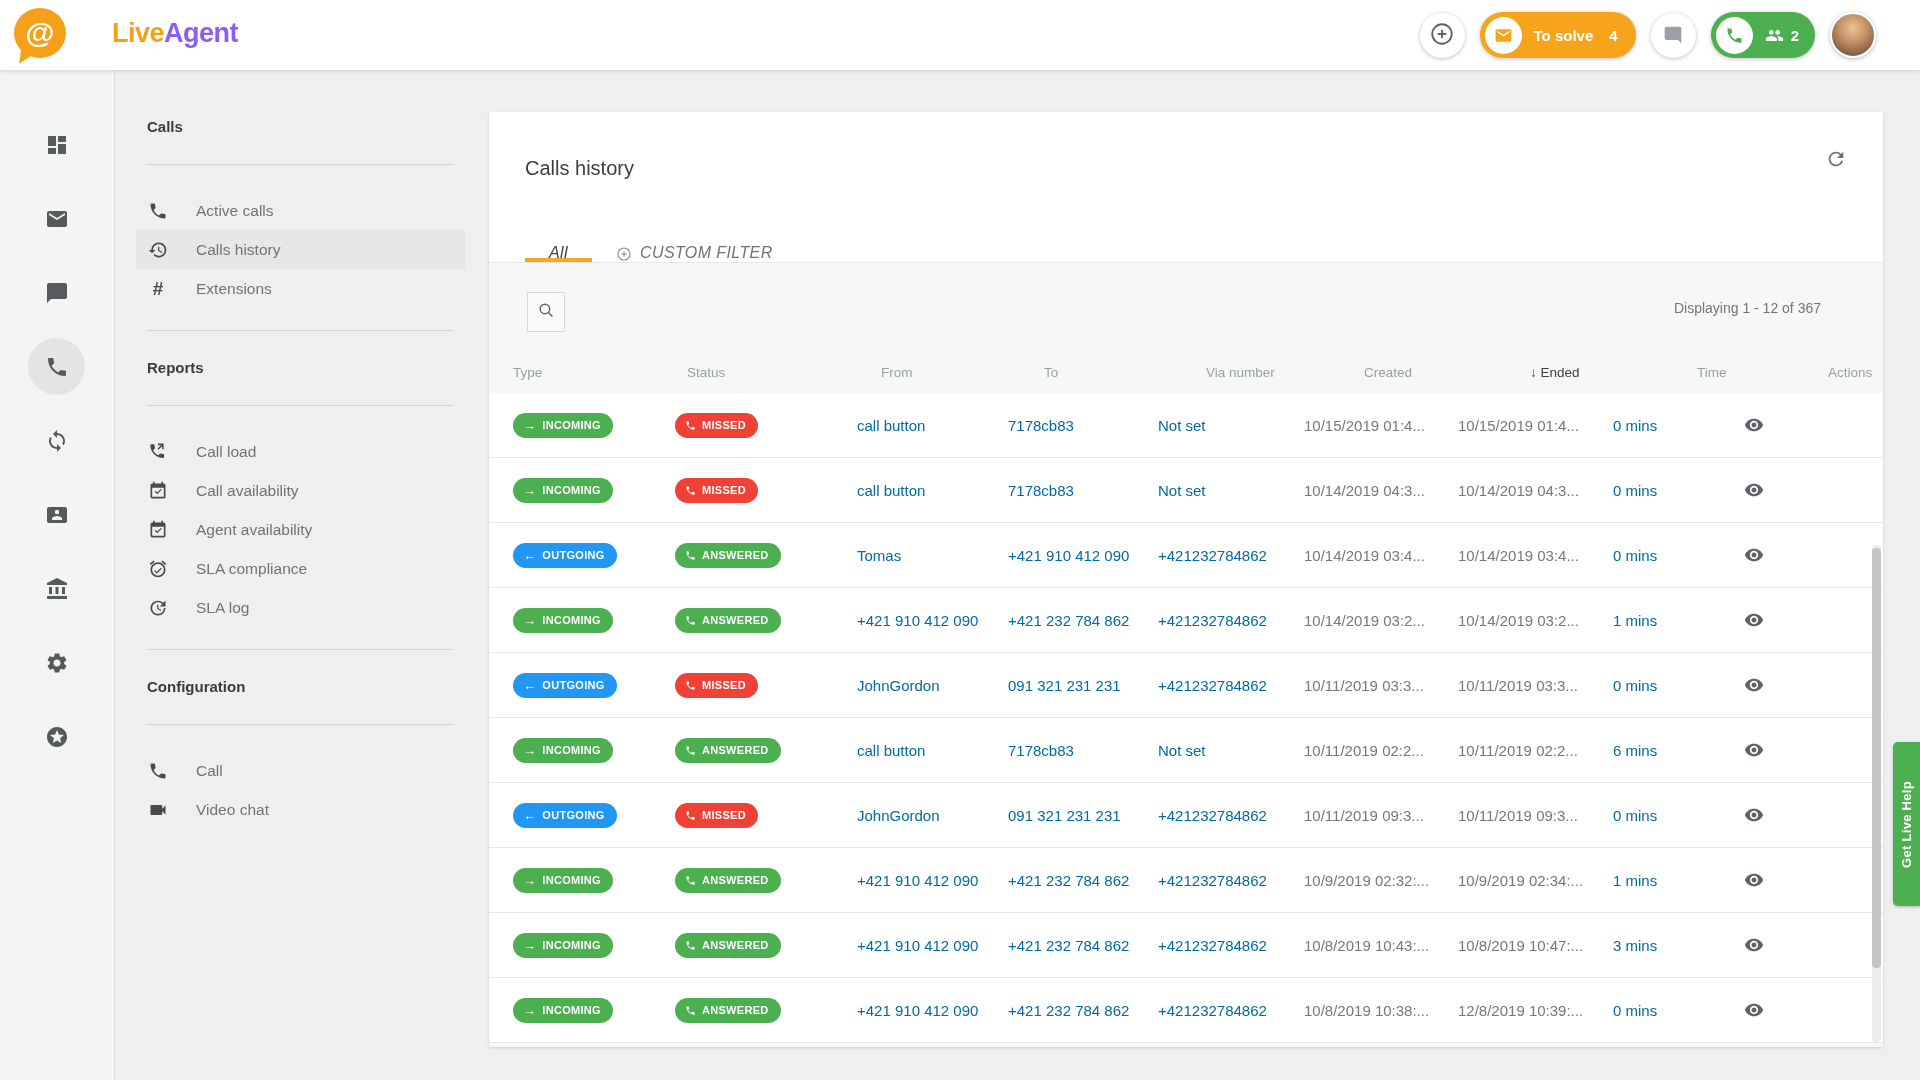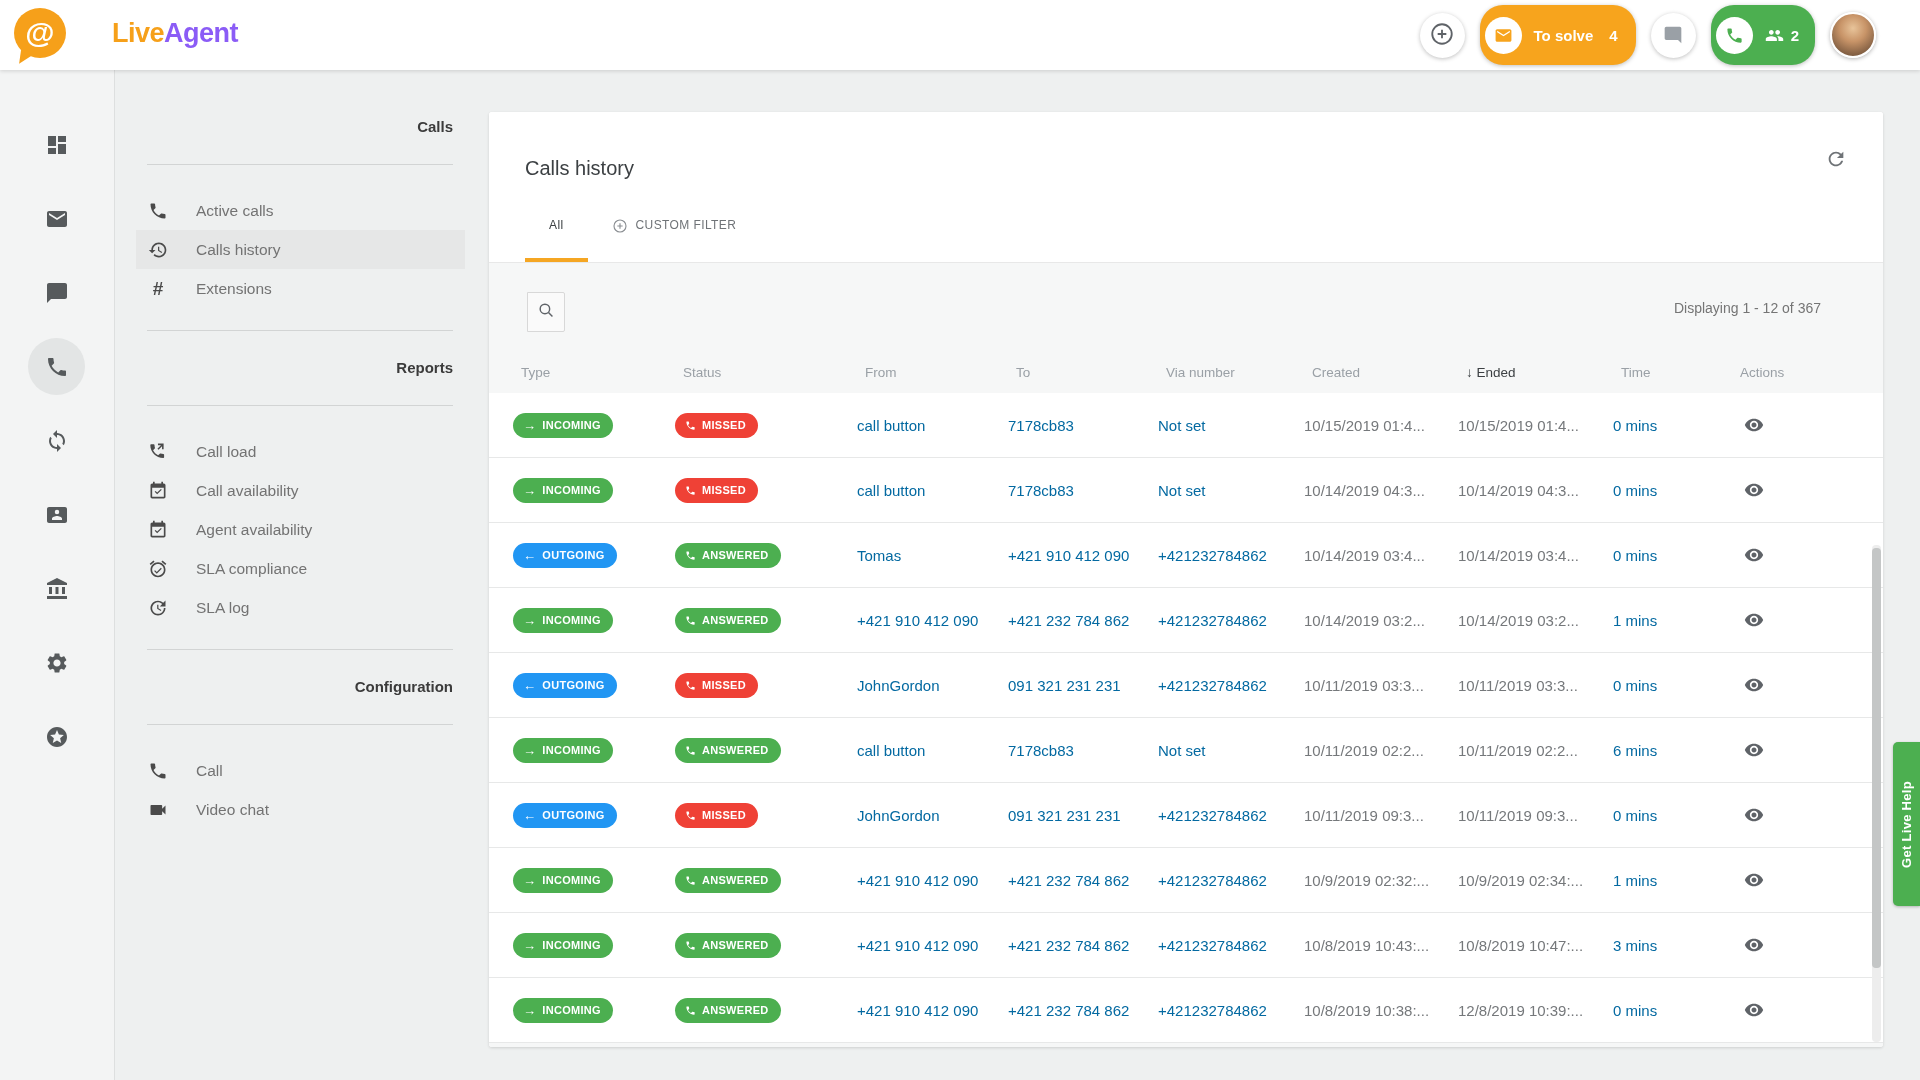--- a/index.html
+++ b/index.html
@@ -15,21 +15,21 @@
                  color:#fff; font-size:30px; font-weight:bold; }
   .logo-bubble::after { content:""; position:absolute; left:6px; bottom:-7px; width:0; height:0;
                  border-left:16px solid #F6A01A; border-bottom:14px solid transparent; transform:rotate(8deg); }
   .logo-text { font-size:27px; font-weight:bold; margin-left:10px; letter-spacing:-0.5px; }
   .logo-live { color:#F6A01A;margin-left:36px; } .logo-agent { color:#8b5cf6; }
 
   .top-actions { position:absolute; right:44px; top:11px; height:48px; display:flex; align-items:center; gap:15px; }
   .circle-btn { width:45px; height:45px; border-radius:50%; background:#fff; border:none;
                 box-shadow:0 1px 4px rgba(0,0,0,.25); display:flex; align-items:center; justify-content:center;
                 color:#5f6368; cursor:pointer; }
-  .pill { height:60px; border-radius:23px; display:flex; align-items:center; padding:0 18px 0 5px;
+  .pill { height:46px; border-radius:23px; display:flex; align-items:center; padding:0 18px 0 5px;
           box-shadow:0 1px 4px rgba(0,0,0,.25); cursor:pointer; border:none; }
   .pill .pill-circle { width:37px; height:37px; background:#fff; border-radius:50%;
           display:flex; align-items:center; justify-content:center; margin-right:12px; }
   .pill-label { color:#fff; font-weight:bold; font-size:15px; }
   .pill-count { color:#fff; font-weight:bold; font-size:15px; margin-left:16px; }
   .pill-people { color:#fff; display:flex; align-items:center; margin-right:7px; }
   .avatar { width:46px; height:46px; border-radius:50%; border:2px solid #fff;
             box-shadow:0 1px 4px rgba(0,0,0,.3); cursor:pointer;
             background: radial-gradient(circle at 50% 34%, #e8c49a 0%, #c89468 38%, #8a6547 72%, #5f4631 100%); }
 
@@ -38,56 +38,56 @@
           border-right:1px solid #dddfdf; display:flex; flex-direction:column; align-items:center; padding-top:38px; z-index:10; }
   .rail-item { width:74px; height:74px; display:flex; align-items:center; justify-content:center;
                color:#565a5c; cursor:pointer; position:relative; }
   .rail-item .halo { display:none; }
   .rail-item.active .halo { display:block; position:absolute; width:57px; height:57px; border-radius:50%;
                background:#e3e5e5; left:8px; top:8px; }
   .rail-item svg { position:relative; z-index:1; }
 
   
   .nav { position:absolute; left:116px; top:70px; width:364px; height:1010px; padding-left:31px; padding-right:27px; }
-  .nav-header { font-size:15px; font-weight:bold; color:#3b3b3b; height:30px; line-height:30px; margin-top:22px;text-align:right; }
+  .nav-header { font-size:15px; font-weight:bold; color:#3b3b3b; height:30px; line-height:30px; margin-top:22px; }
   .nav-header:first-child { margin-top:42px; }
   .nav-divider { border-top:1px solid #d2d4d4; margin-top:22px; }
   .nav-list { margin-top:26px; }
   .nav-item { display:flex; align-items:center; height:39px; cursor:pointer; margin-left:-11px; padding-left:11px;
               margin-right:-12px; }
   .nav-item.active { background:#e6e7e7; }
   .nav-ico { width:22px; display:flex; align-items:center; justify-content:center; color:#4a4a4a; }
   .hash { font-size:19px; font-weight:bold; color:#4a4a4a; }
   .nav-label { font-size:15.5px; color:#737373; margin-left:27px; }
 
   
   .card { position:absolute; left:489px; top:112px; width:1394px; height:935px; background:#fff;
           border-radius:3px; box-shadow:0 1px 3px rgba(0,0,0,.14); overflow:hidden; }
   .card-head { height:150px; position:relative; background:#fff; }
   .card-title { position:absolute; left:36px; top:45px; font-size:20px; font-weight:500; color:#3c4043; }
   .refresh-btn { position:absolute; right:36px; top:36px; background:none; border:none; color:#6f7377; cursor:pointer; }
   .tabs { position:absolute; left:36px; bottom:0; display:flex; align-items:stretch; height:44px; }
-  .tab { display:flex; align-items:flex-start; justify-content:center; padding:0 24px; font-size:12px;
-         color:#6f7377; letter-spacing:.4px; cursor:pointer; position:relative; }
+  .tab { display:flex; align-items:flex-end; justify-content:center; padding:0 24px; font-size:16px;
+         color:#6f7377; letter-spacing:.4px; cursor:pointer; position:relative;font-style:italic; }
   .tab.active { color:#3c4043; }
   .tab.active::after { content:""; position:absolute; left:0; right:0; bottom:0; height:4px; background:#F5A623; }
   .tab-ico { display:flex; align-items:center; margin-right:8px; color:#8a8e92; }
 
   .card-body { height:785px; background:#f6f7f7; border-top:1px solid #e8e8e8; position:relative; }
 
   .search-wrap { position:absolute; left:38px; top:29px; display:flex; height:40px; }
   .search-input { width:336px; height:40px; border:1px solid #d8d8d8; border-right:none; border-radius:2px 0 0 2px;
           padding:0 12px; font-size:15px; color:#555; background:#fff; outline:none; }
   .search-input::placeholder { color:#9c9c9c; }
   .search-btn { width:38px; height:40px; border:1px solid #d8d8d8; border-radius:0 2px 2px 0; background:#fafafa;
           display:flex; align-items:center; justify-content:center; color:#5f6368; cursor:pointer; }
   .displaying { position:absolute; right:62px; top:37px; font-size:14px; color:#757575; }
 
   .grid { display:grid; grid-template-columns:162px 182px 151px 150px 146px 154px 155px 119px 1fr; padding-left:24px; }
-  .thead { position:absolute; left:8px; right:0; top:88px; height:42px; align-items:center; }
+  .thead { position:absolute; left:0; right:0; top:88px; height:42px; align-items:center;gap:12px; }
   .hcell { font-size:13.5px; color:#9aa0a6; position:relative; }
   .hcell.sorted .hlabel { color:#3c4043; }
   .sort-arrow { color:#3c4043; }
   .hcell.sorted::after { content:""; position:absolute; left:-10px; top:31px; width:112px; height:3px; background:#4f5255; }
 
   .tbody { position:absolute; left:0; right:0; top:130px; }
   .trow { height:65px; background:#fff; border-bottom:1px solid #e7e8e8; align-items:center; cursor:pointer; }
   .cell { display:flex; align-items:center; }
   .cell.txt { display:block; font-size:15px; color:#0369a1; white-space:nowrap; overflow:hidden; }
   .cell.dim { color:#75787b; }

